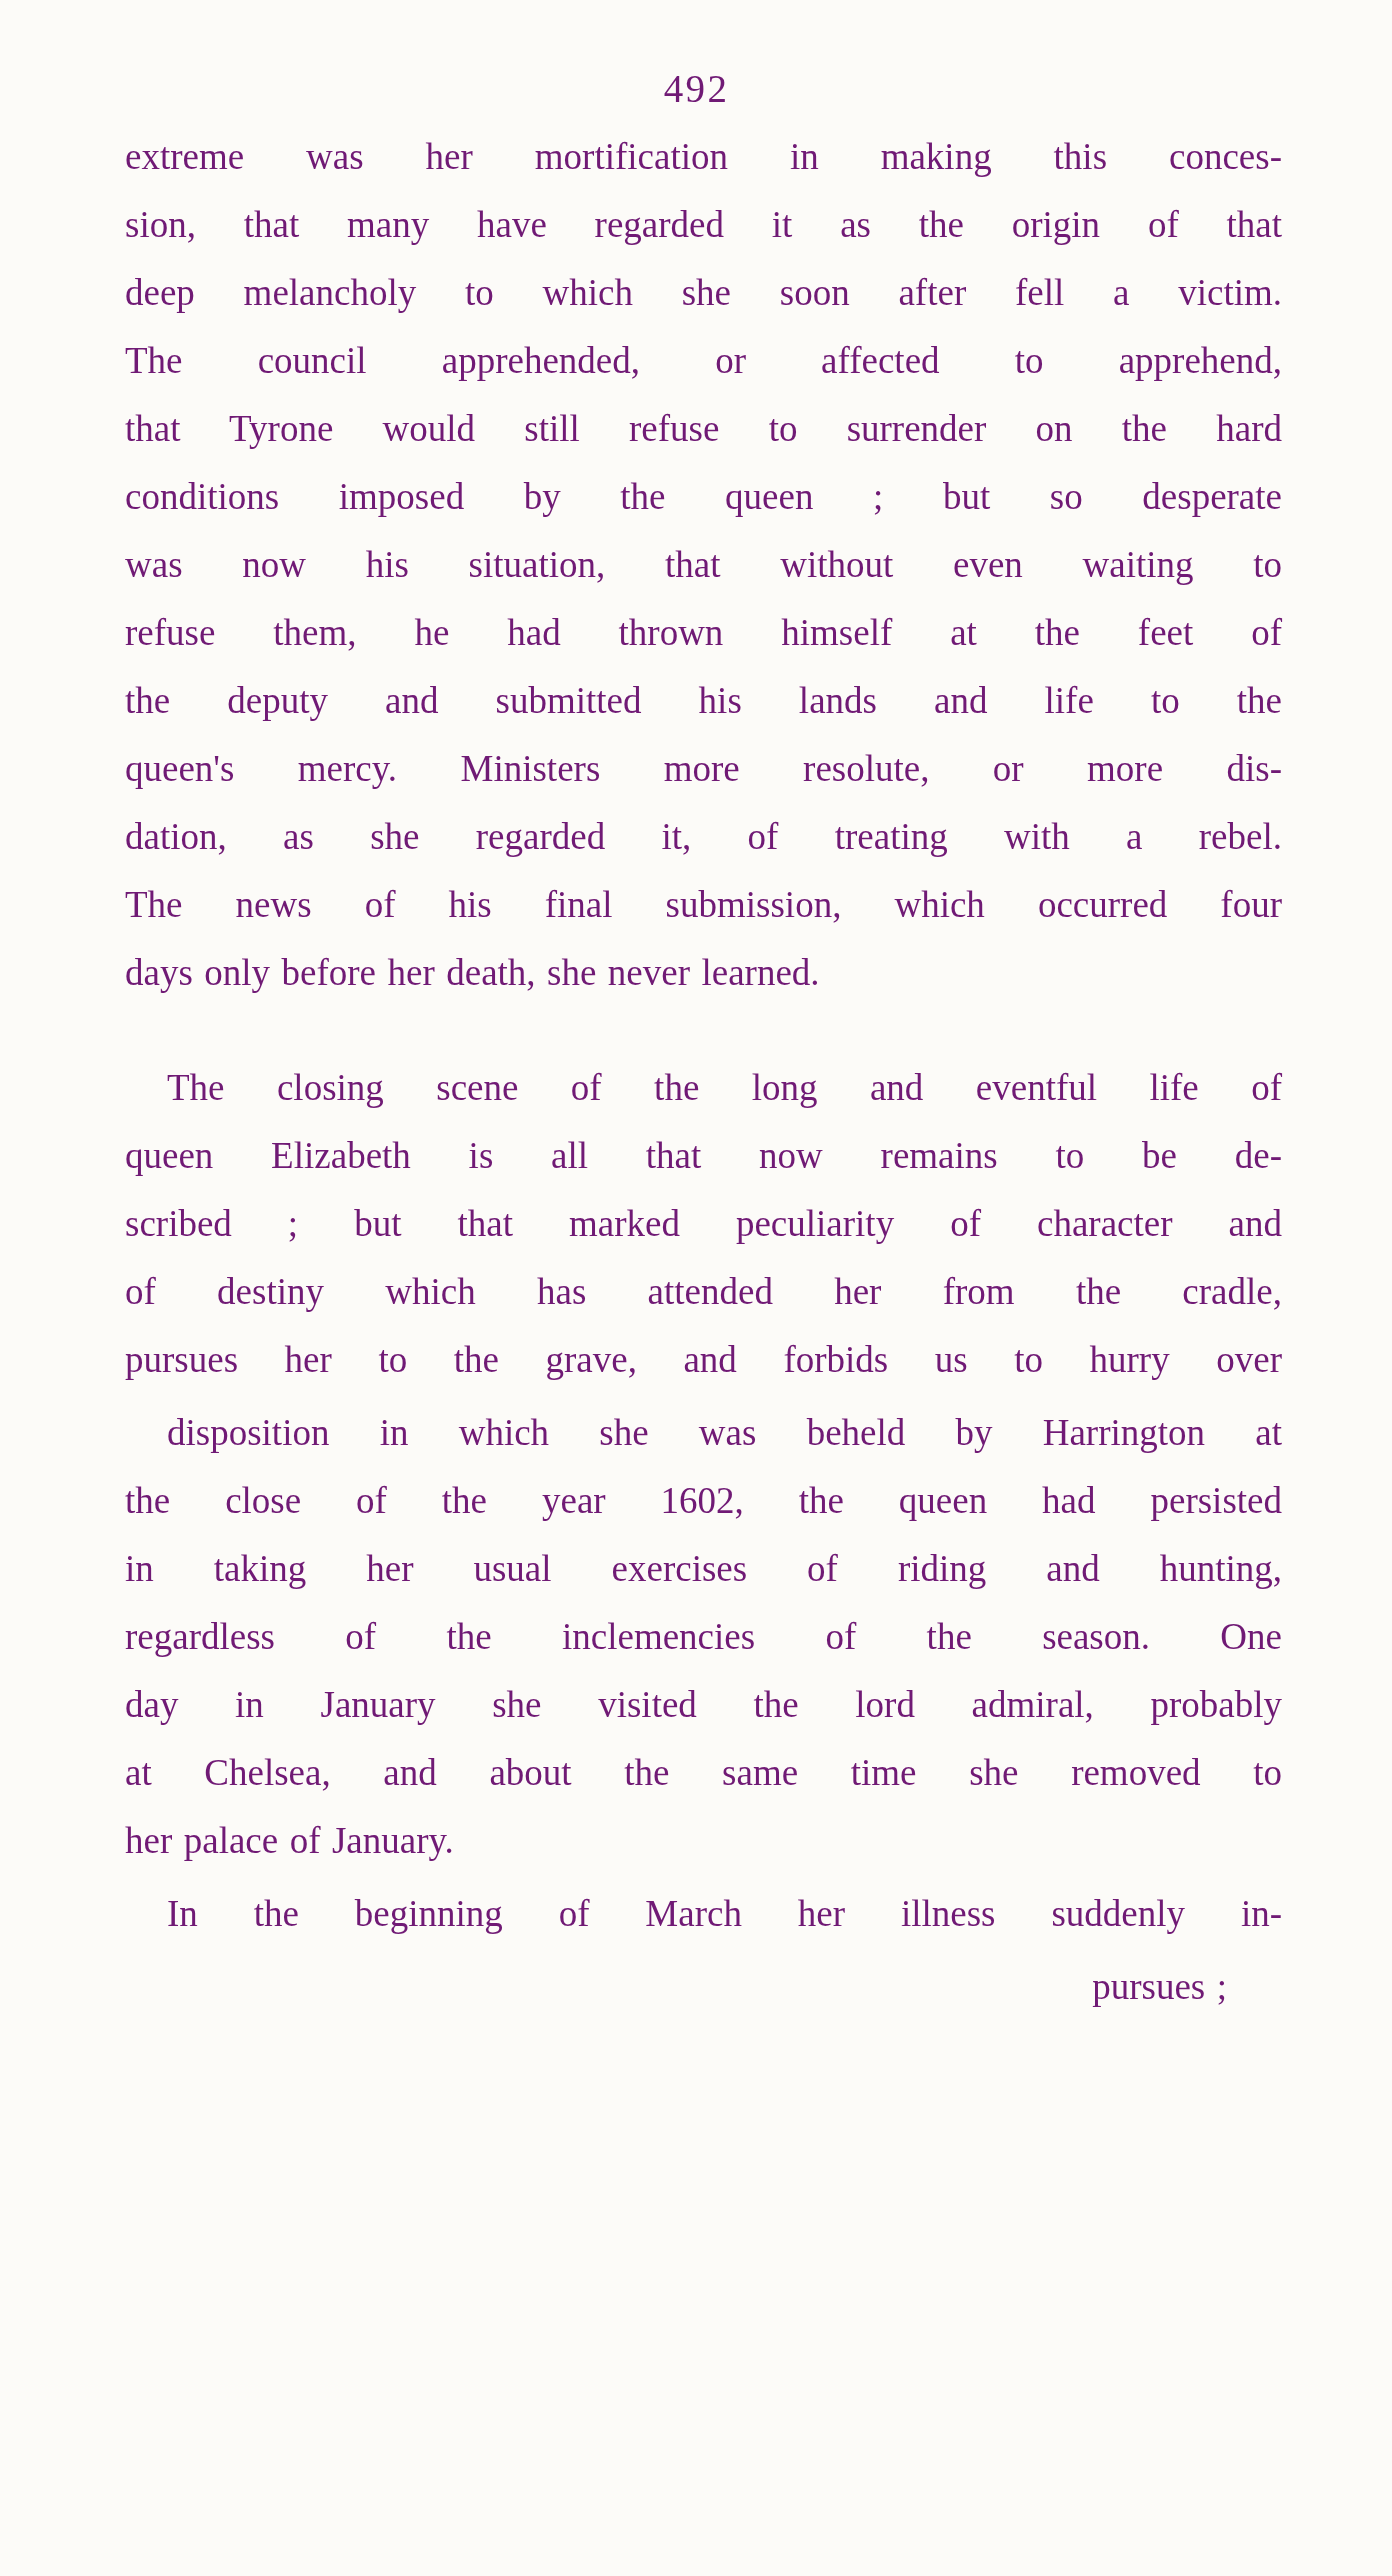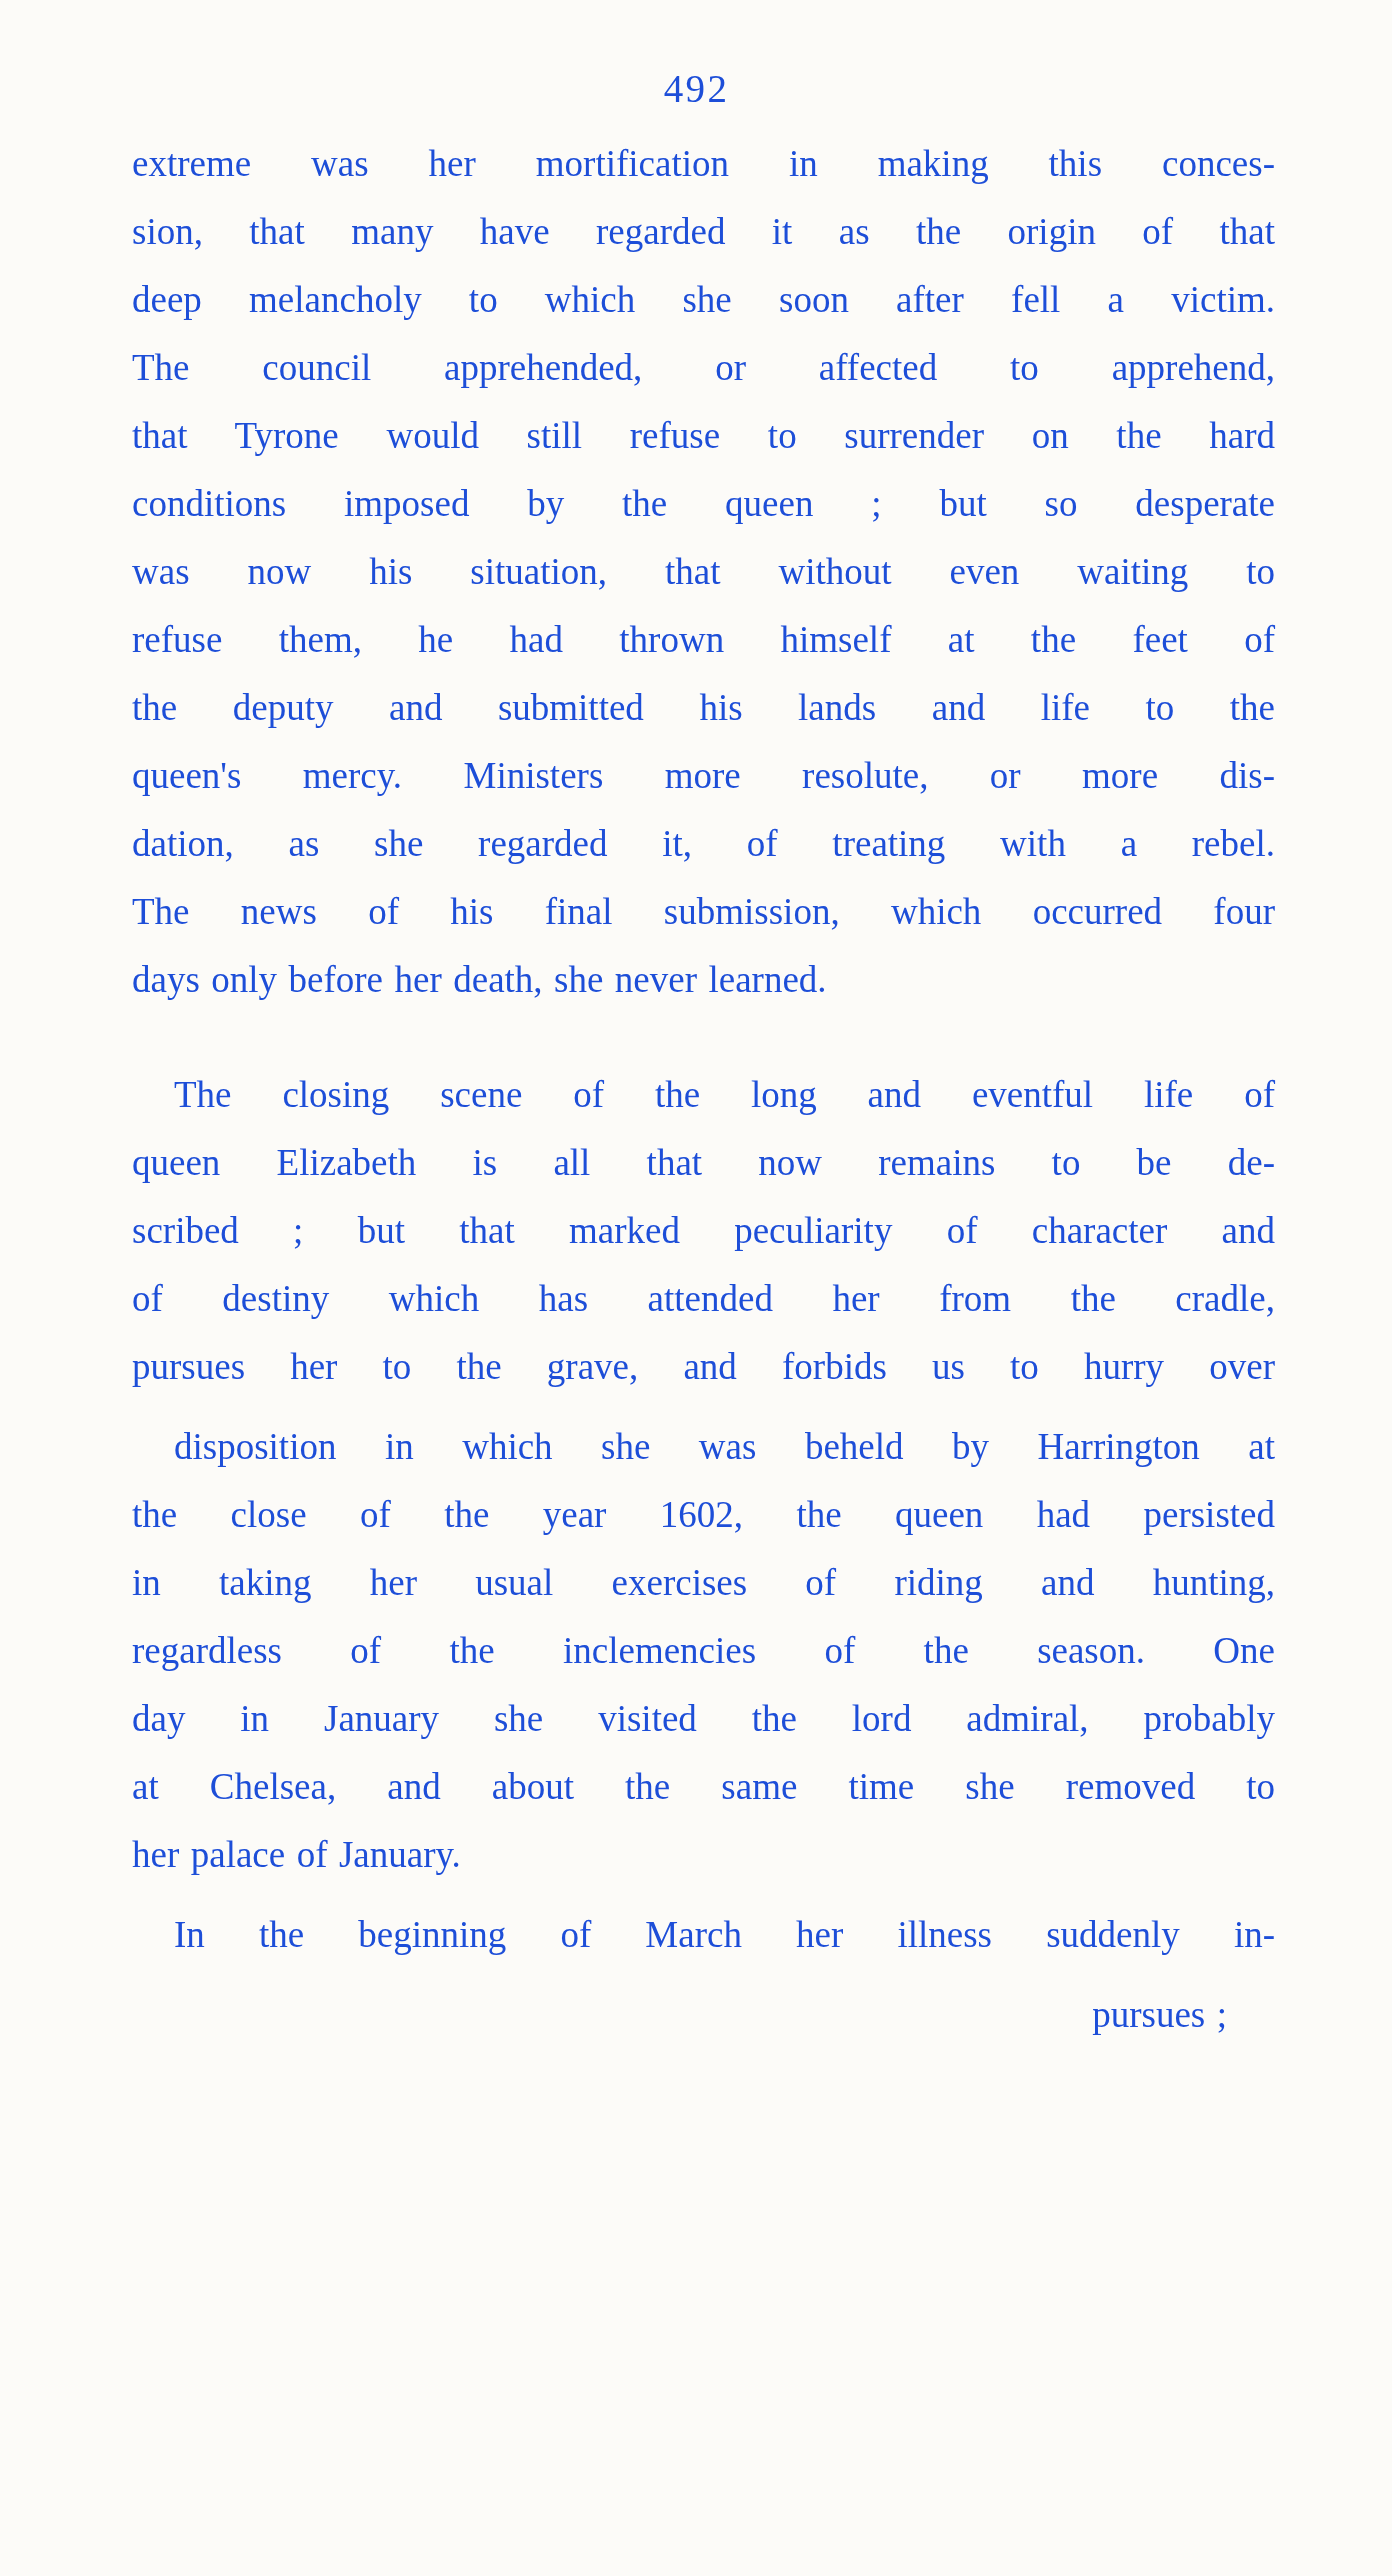--- a/index.html
+++ b/index.html
@@ -8,41 +8,41 @@
     background: #e9e7e2;
   }
   .page {
     position: relative;
     width: 1393px;
     height: 2576px;
     margin: 0 auto;
     background: #fcfbf8;
     overflow: hidden;
     font-family: "Liberation Serif", "DejaVu Serif", serif;
-    color: #1d4ed8;
+    color: #701a75;
   }
   .page-number {
     position: absolute;
     top: 66px;
     left: 0;
     width: 100%;
     text-align: center;
     font-size: 39px;
     letter-spacing: 2.4px;
   }
   .content {
     position: absolute;
     top: 118px;
     left: 120px;
     width: 1167px;
     font-size: 37px;
     line-height: 68px;
     word-spacing: 0.06em;
   }
-  .paragraph { margin: 12px; }
+  .paragraph { margin: 5px; }
   .paragraph.spaced { margin-top: 47px; }
   .paragraph.indent .line:first-child { text-indent: 42px; }
   .line {
     text-align: justify;
     text-align-last: justify;
   }
   .line.lastline {
     text-align-last: left;
   }
   .catchword-row {

